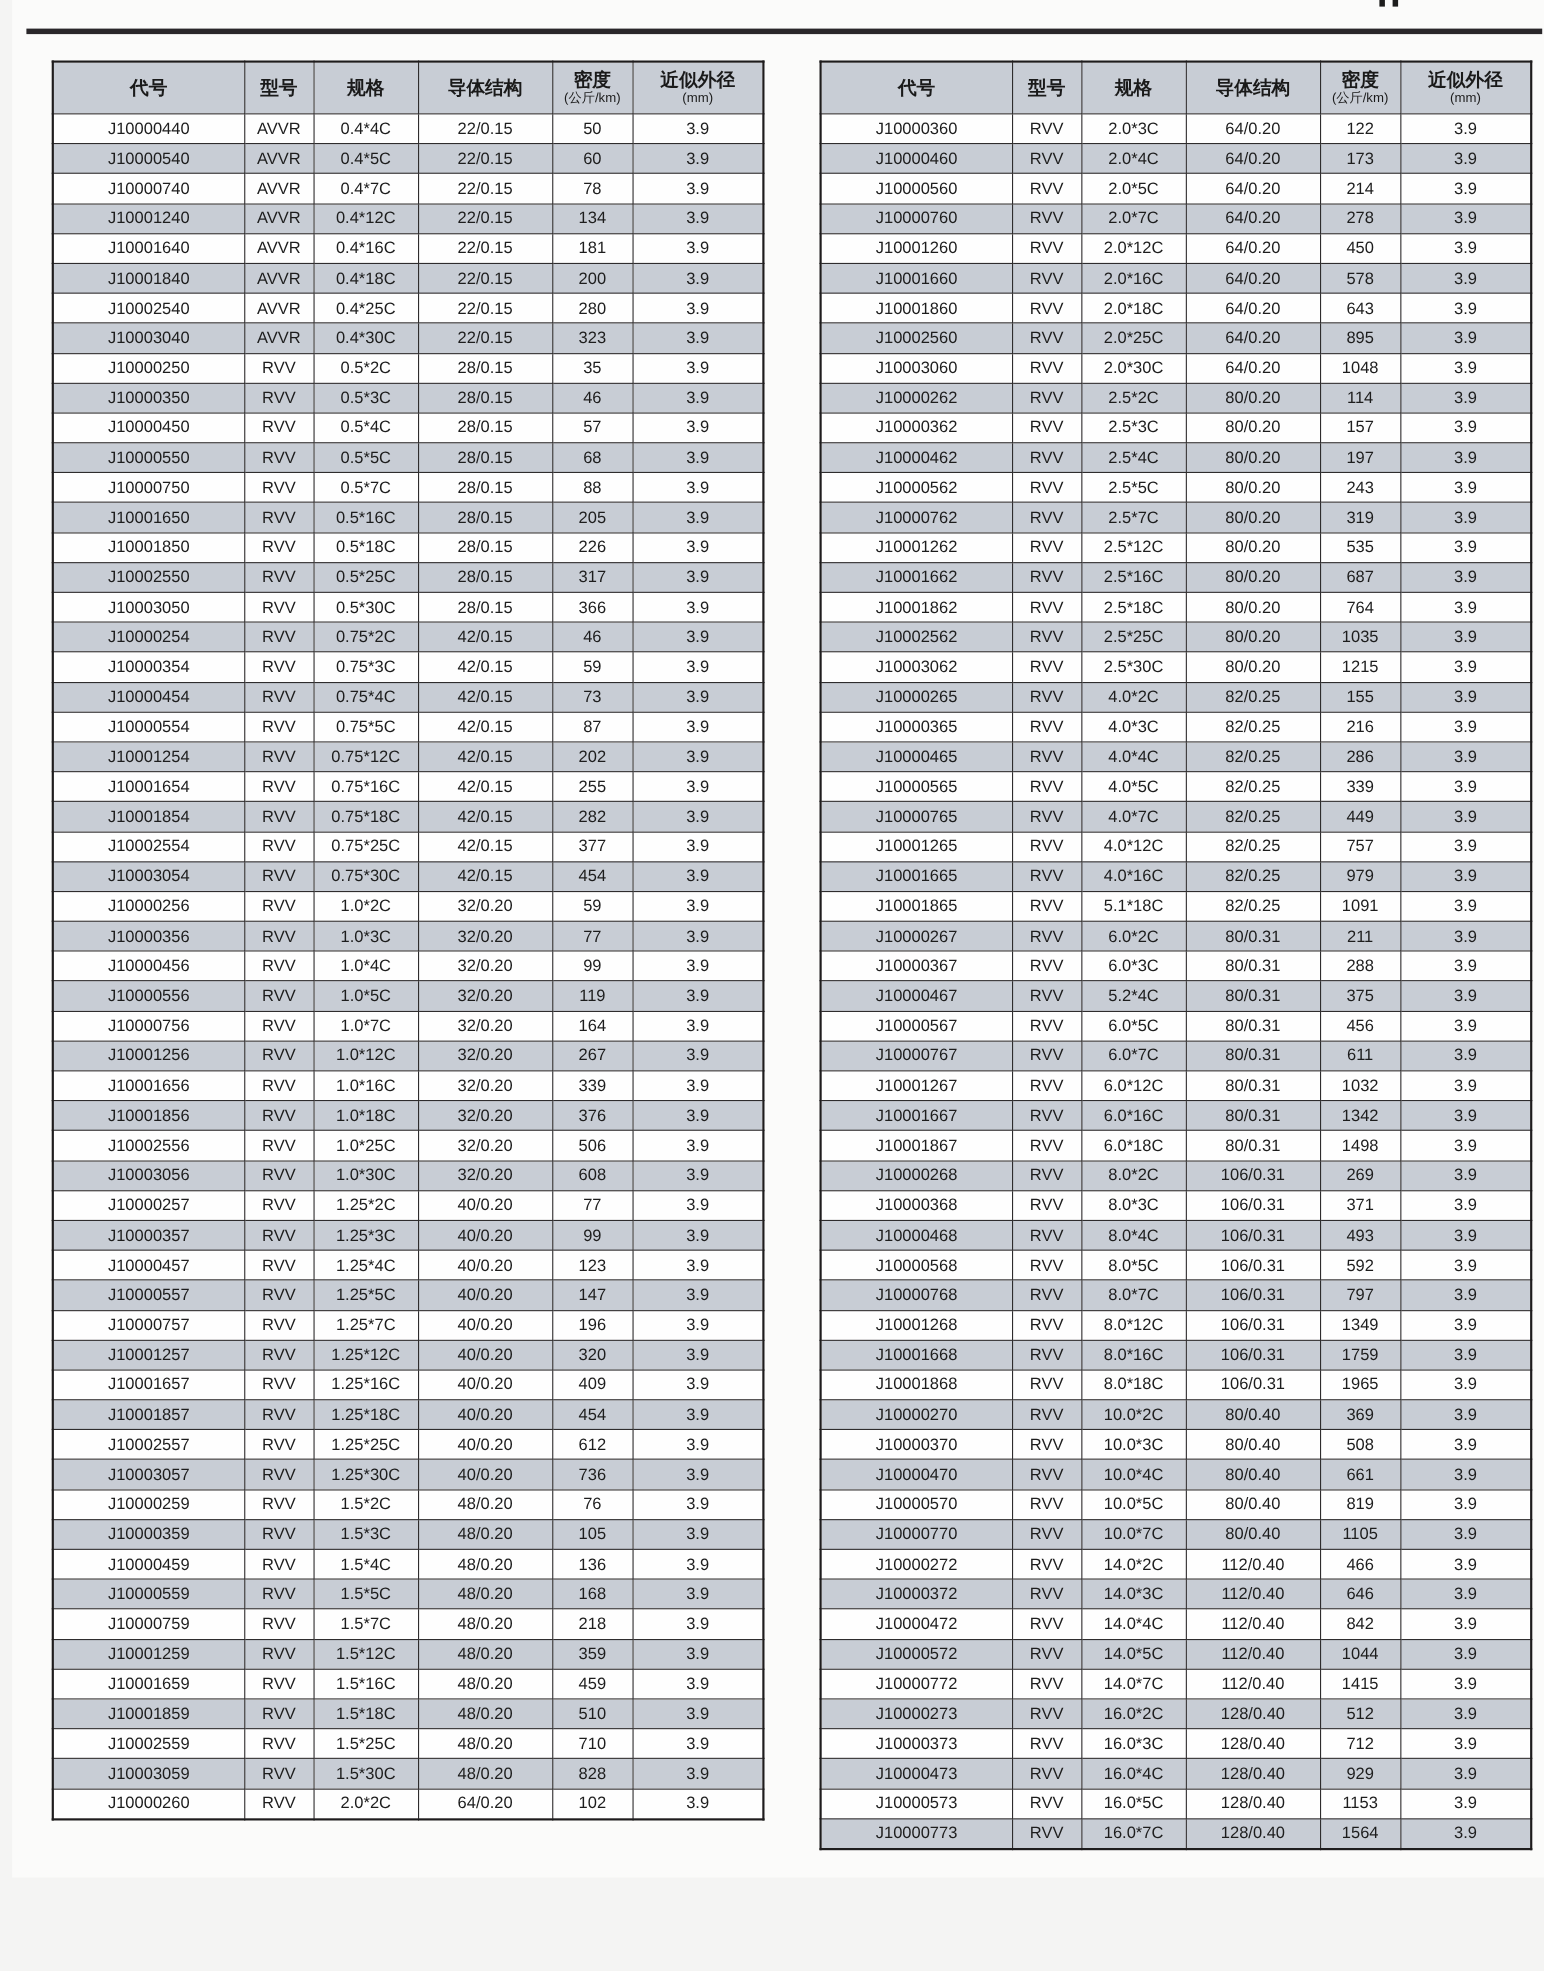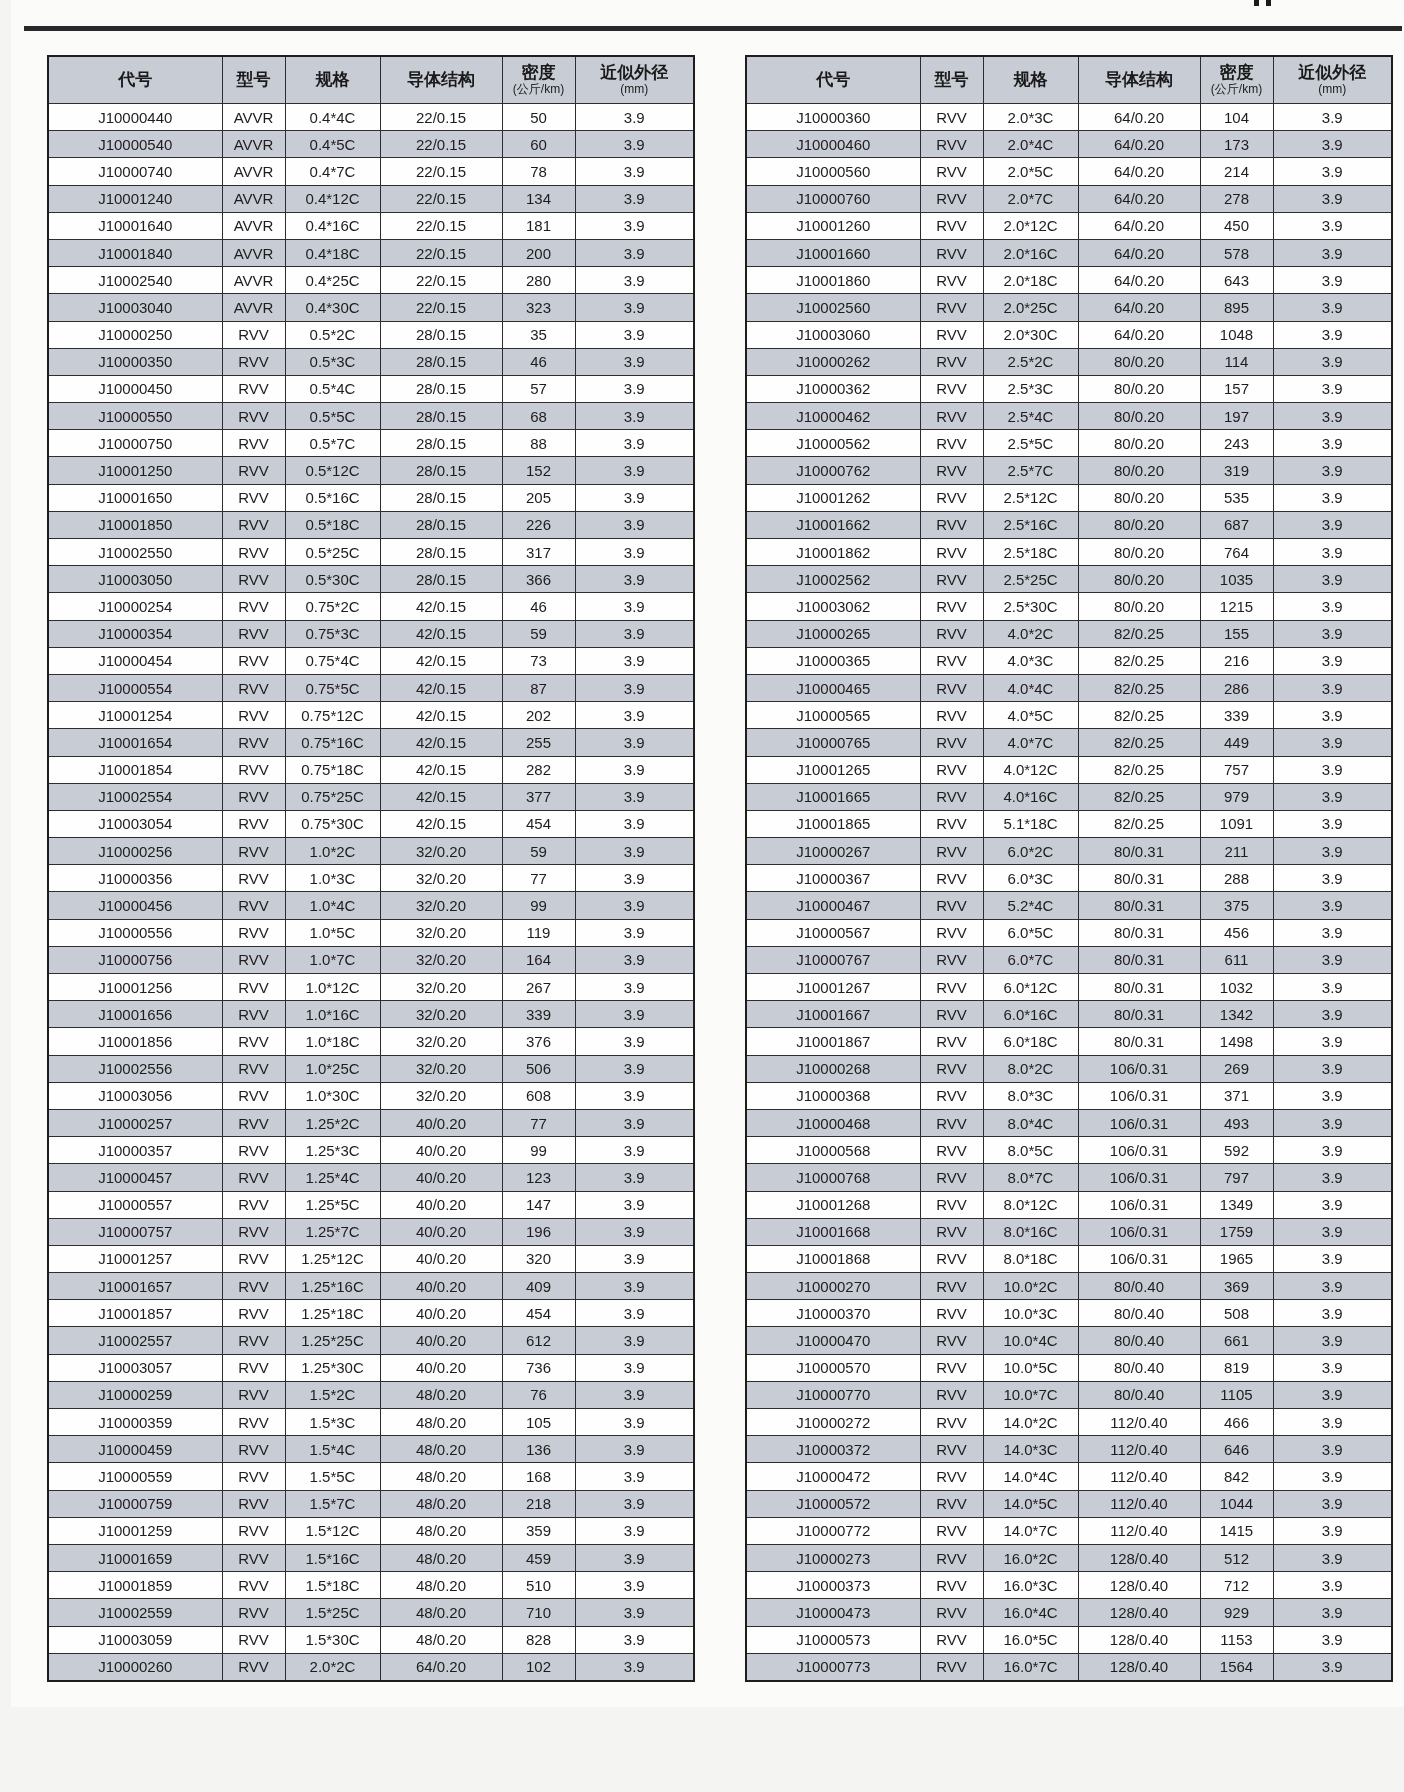--- a/index.html
+++ b/index.html
@@ -226,28 +226,20 @@
           </tr>
           <tr>
             <td>J10000750</td>
             <td>RVV</td>
             <td>0.5*7C</td>
             <td>28/0.15</td>
             <td>88</td>
             <td>3.9</td>
           </tr>
           <tr>
-            <td>J10001250</td>
-            <td>RVV</td>
-            <td>0.5*12C</td>
-            <td>28/0.15</td>
-            <td>152</td>
-            <td>3.9</td>
-          </tr>
-          <tr>
             <td>J10001650</td>
             <td>RVV</td>
             <td>0.5*16C</td>
             <td>28/0.15</td>
             <td>205</td>
             <td>3.9</td>
           </tr>
           <tr>
             <td>J10001850</td>
             <td>RVV</td>
@@ -612,21 +604,21 @@
             <th>密度<span class="sub">(公斤/km)</span></th>
             <th>近似外径<span class="sub">(mm)</span></th>
           </tr>
         </thead>
         <tbody>
           <tr>
             <td>J10000360</td>
             <td>RVV</td>
             <td>2.0*3C</td>
             <td>64/0.20</td>
-            <td>104</td>
+            <td>122</td>
             <td>3.9</td>
           </tr>
           <tr>
             <td>J10000460</td>
             <td>RVV</td>
             <td>2.0*4C</td>
             <td>64/0.20</td>
             <td>173</td>
             <td>3.9</td>
           </tr>

